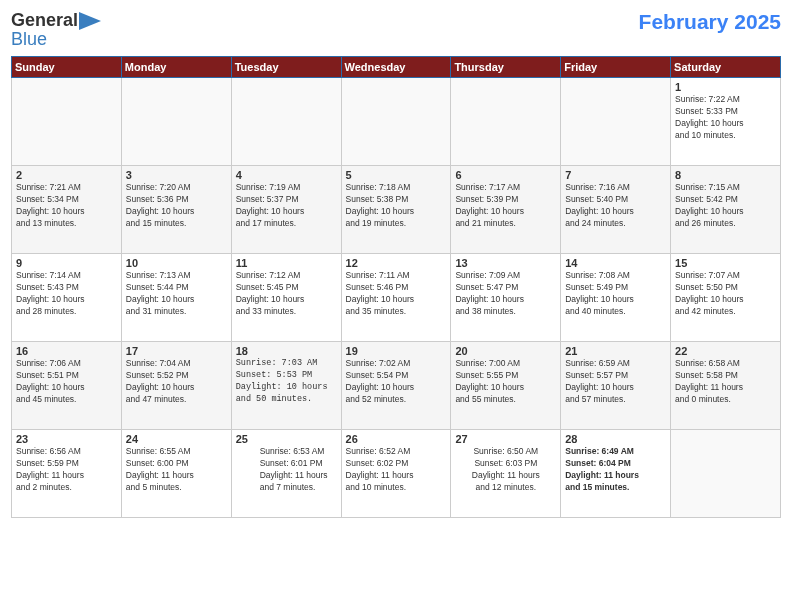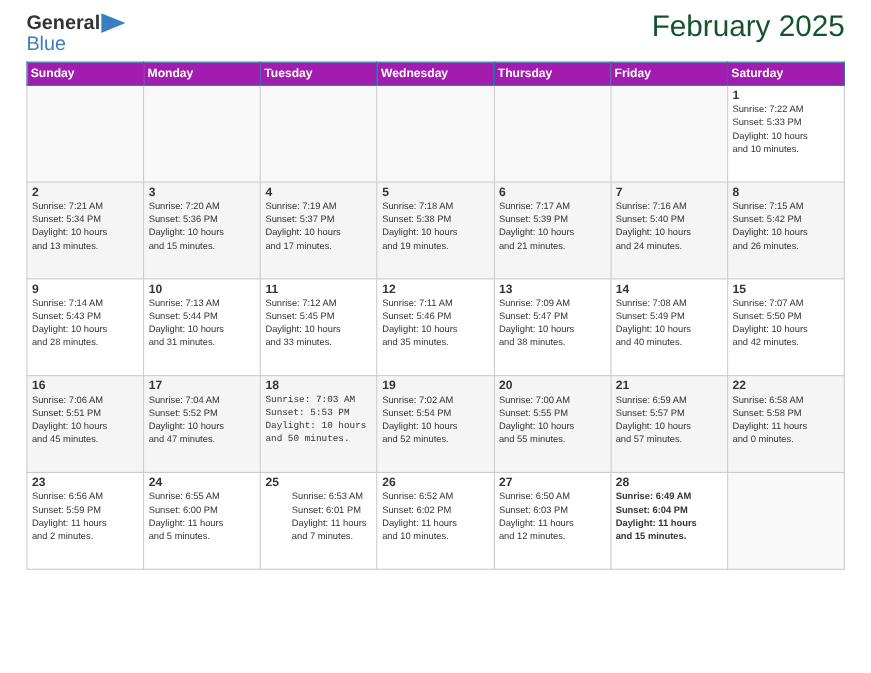--- a/index.html
+++ b/index.html
@@ -6,53 +6,53 @@
     body {
       font-family: Arial, sans-serif;
       background: #fff;
       width: 792px;
       height: 612px;
       overflow: hidden;
     }
     .page {
       width: 792px;
       height: 612px;
-      padding: 10px 24px;
+      padding: 10px 11px;
     }
     .header {
       display: flex;
       justify-content: space-between;
       align-items: flex-start;
       margin-bottom: 6px;
     }
     .logo {
       display: flex;
       flex-direction: column;
       align-items: flex-start;
     }
     .title-block {
       text-align: right;
     }
     .month-title {
-      font-size: 27px;
-      font-weight: normal;
-      color: #14532d;
+      font-size: 21px;
+      font-weight: bold;
+      color: #3b82f6;
       line-height: 1.1;
     }
     .location {
       font-size: 14px;
       color: #333;
     }
     .calendar-table {
       width: 100%;
       border-collapse: collapse;
       table-layout: fixed;
     }
     .calendar-table th {
-      background-color: #a21caf;
+      background-color: #7f1d1d;
       color: white;
       font-size: 11px;
       font-weight: bold;
       padding: 4px 3px;
       text-align: left;
       border: 1px solid #2a6aaa;
     }
     .calendar-table td {
       border: 1px solid #ccc;
       vertical-align: top;
@@ -305,21 +305,21 @@
           </td>
           <td>
             <span class="day-number">26</span>
             <div class="day-info" style="white-space: pre-line;">Sunrise: 6:52 AM
 Sunset: 6:02 PM
 Daylight: 11 hours
 and 10 minutes.</div>
           </td>
           <td>
             <span class="day-number">27</span>
-            <div class="day-info" style="white-space: pre-line;">Sunrise: 6:50 AM
+            <div class="day-info" style="white-space: pre-line; text-align: center;">Sunrise: 6:50 AM
 Sunset: 6:03 PM
 Daylight: 11 hours
 and 12 minutes.</div>
           </td>
           <td>
             <span class="day-number">28</span>
             <div class="day-info" style="white-space: pre-line; font-weight: bold;">Sunrise: 6:49 AM
 Sunset: 6:04 PM
 Daylight: 11 hours
 and 15 minutes.</div>

